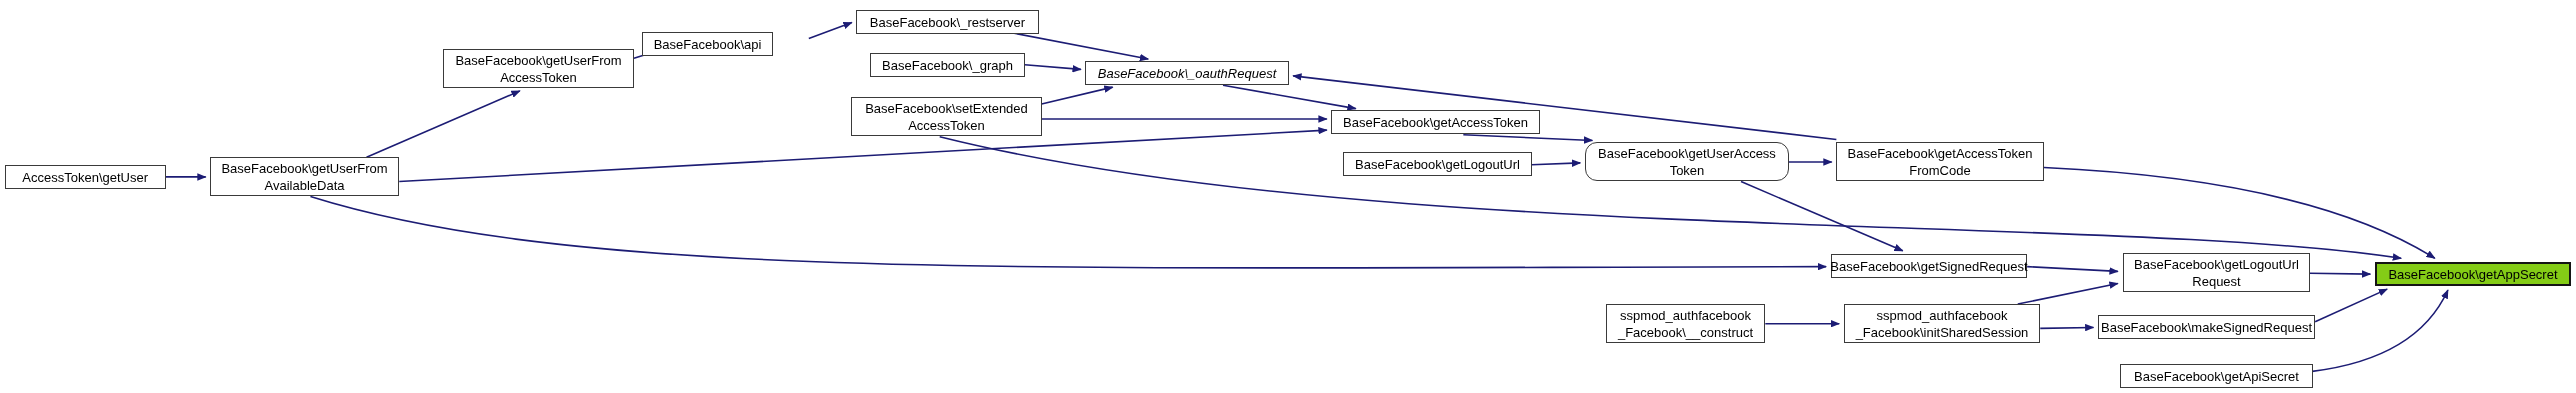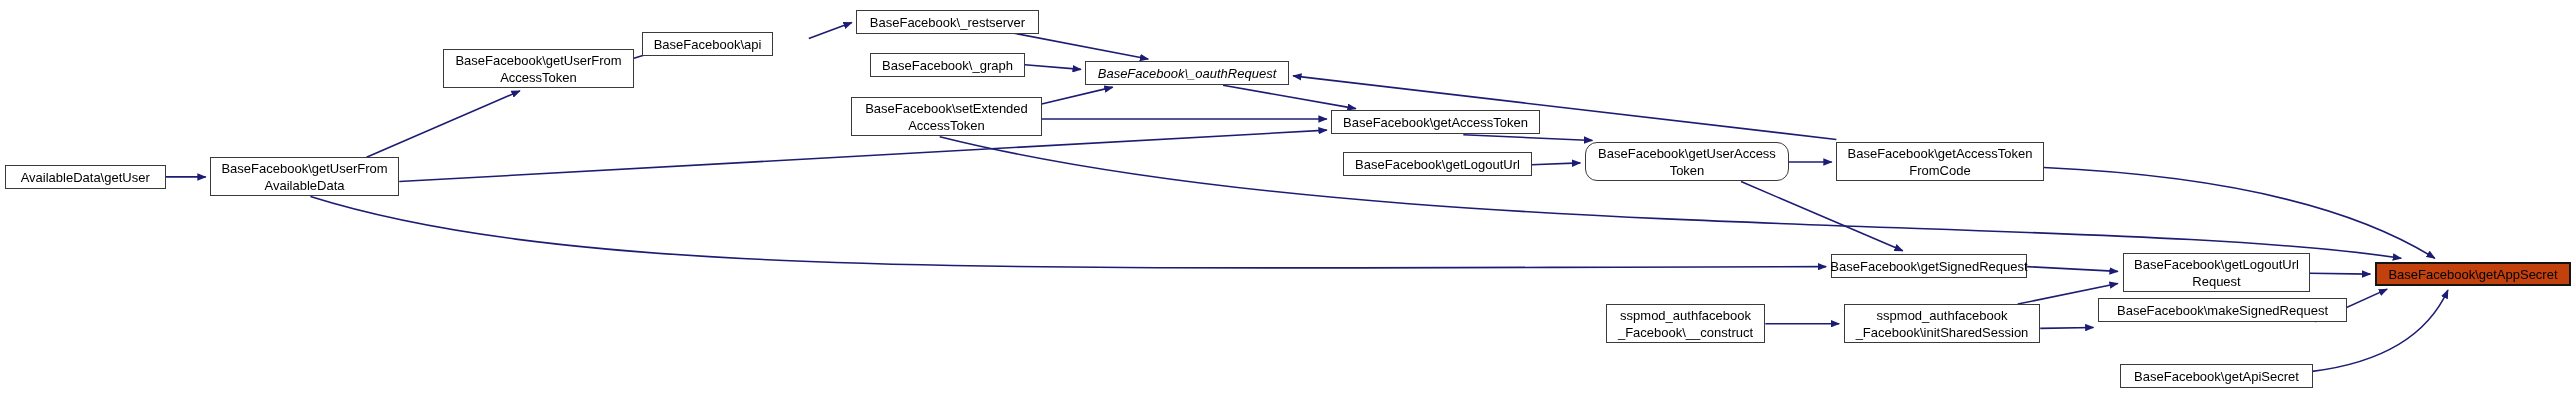--- a/index.html
+++ b/index.html
@@ -35,21 +35,21 @@
     font-size: 13px;
     line-height: 17px;
     display: flex;
     align-items: center;
     justify-content: center;
     text-align: center;
     white-space: pre-line;
     cursor: pointer;
   }
   .node.highlighted {
-    background: #c2410c;
+    background: #84cc16;
     border: 2.8px solid #141414;
   }
 </style>
 </head>
 <body>
 
 <div id="graph-canvas">
   <svg id="edges" width="2576" height="394" viewBox="0 0 2755 421">
     <defs>
       <marker id="arrowhead" markerWidth="10" markerHeight="8" refX="9" refY="4" orient="auto" markerUnits="userSpaceOnUse">
@@ -78,21 +78,21 @@
         <path d="M1888,346 L1967,346" class="edge" marker-end="url(#arrowhead)"></path>
         <path d="M2182,351 L2239,350" class="edge" marker-end="url(#arrowhead)"></path>
         <path d="M2470,292 L2535,293" class="edge" marker-end="url(#arrowhead)"></path>
         <path d="M2476,344 L2553,309" class="edge" marker-end="url(#arrowhead)"></path>
         <path d="M2473,397 Q2585,383 2618,310" class="edge" marker-end="url(#arrowhead)"></path>
         <path d="M2186,179 Q2470,192 2604,276" class="edge" marker-end="url(#arrowhead)"></path>
         <path d="M1005,146 C1470,262 2250,228 2568,276" class="edge" marker-end="url(#arrowhead)"></path>
       </g>
   </svg>
   <div id="node-layer">
-      <div class="node" style="left: 4.7px; top: 165px; width: 161px; height: 24px;">AvailableData\getUser</div>
+      <div class="node" style="left: 4.7px; top: 165px; width: 161px; height: 24px;">AccessToken\getUser</div>
       <div class="node" style="left: 210px; top: 157px; width: 189px; height: 39px;">BaseFacebook\getUserFrom
 AvailableData</div>
       <div class="node" style="left: 443px; top: 49px; width: 191px; height: 39px;">BaseFacebook\getUserFrom
 AccessToken</div>
       <div class="node" style="left: 642px; top: 32px; width: 131px; height: 24px;">BaseFacebook\api</div>
       <div class="node" style="left: 856px; top: 10px; width: 183px; height: 24px;">BaseFacebook\_restserver</div>
       <div class="node" style="left: 870px; top: 53px; width: 155px; height: 24px; text-align: right;">BaseFacebook\_graph</div>
       <div class="node" style="left: 1085px; top: 61px; width: 204px; height: 24px; font-style: italic;">BaseFacebook\_oauthRequest</div>
       <div class="node" style="left: 851px; top: 97px; width: 191px; height: 39px;">BaseFacebook\setExtended
 AccessToken</div>
@@ -102,18 +102,18 @@
 Token</div>
       <div class="node" style="left: 1836px; top: 142px; width: 208px; height: 39px;">BaseFacebook\getAccessToken
 FromCode</div>
       <div class="node" style="left: 1831px; top: 254px; width: 196px; height: 24px;">BaseFacebook\getSignedRequest</div>
       <div class="node" style="left: 1606px; top: 304px; width: 159px; height: 39px;">sspmod_authfacebook
 _Facebook\__construct</div>
       <div class="node" style="left: 1844px; top: 304px; width: 196px; height: 39px;">sspmod_authfacebook
 _Facebook\initSharedSession</div>
       <div class="node" style="left: 2123px; top: 253px; width: 187px; height: 39px;">BaseFacebook\getLogoutUrl
 Request</div>
-      <div class="node" style="left: 2098px; top: 298px; width: 249px; height: 24px;">BaseFacebook\makeSignedRequest</div>
+      <div class="node" style="left: 2098px; top: 315px; width: 217px; height: 24px;">BaseFacebook\makeSignedRequest</div>
       <div class="node" style="left: 2120px; top: 364px; width: 193px; height: 24px; text-align: center;">BaseFacebook\getApiSecret</div>
       <div class="node highlighted" style="left: 2375px; top: 262px; width: 196px; height: 24px;">BaseFacebook\getAppSecret</div>
     </div>
 </div>
 
 
 </body></html>

